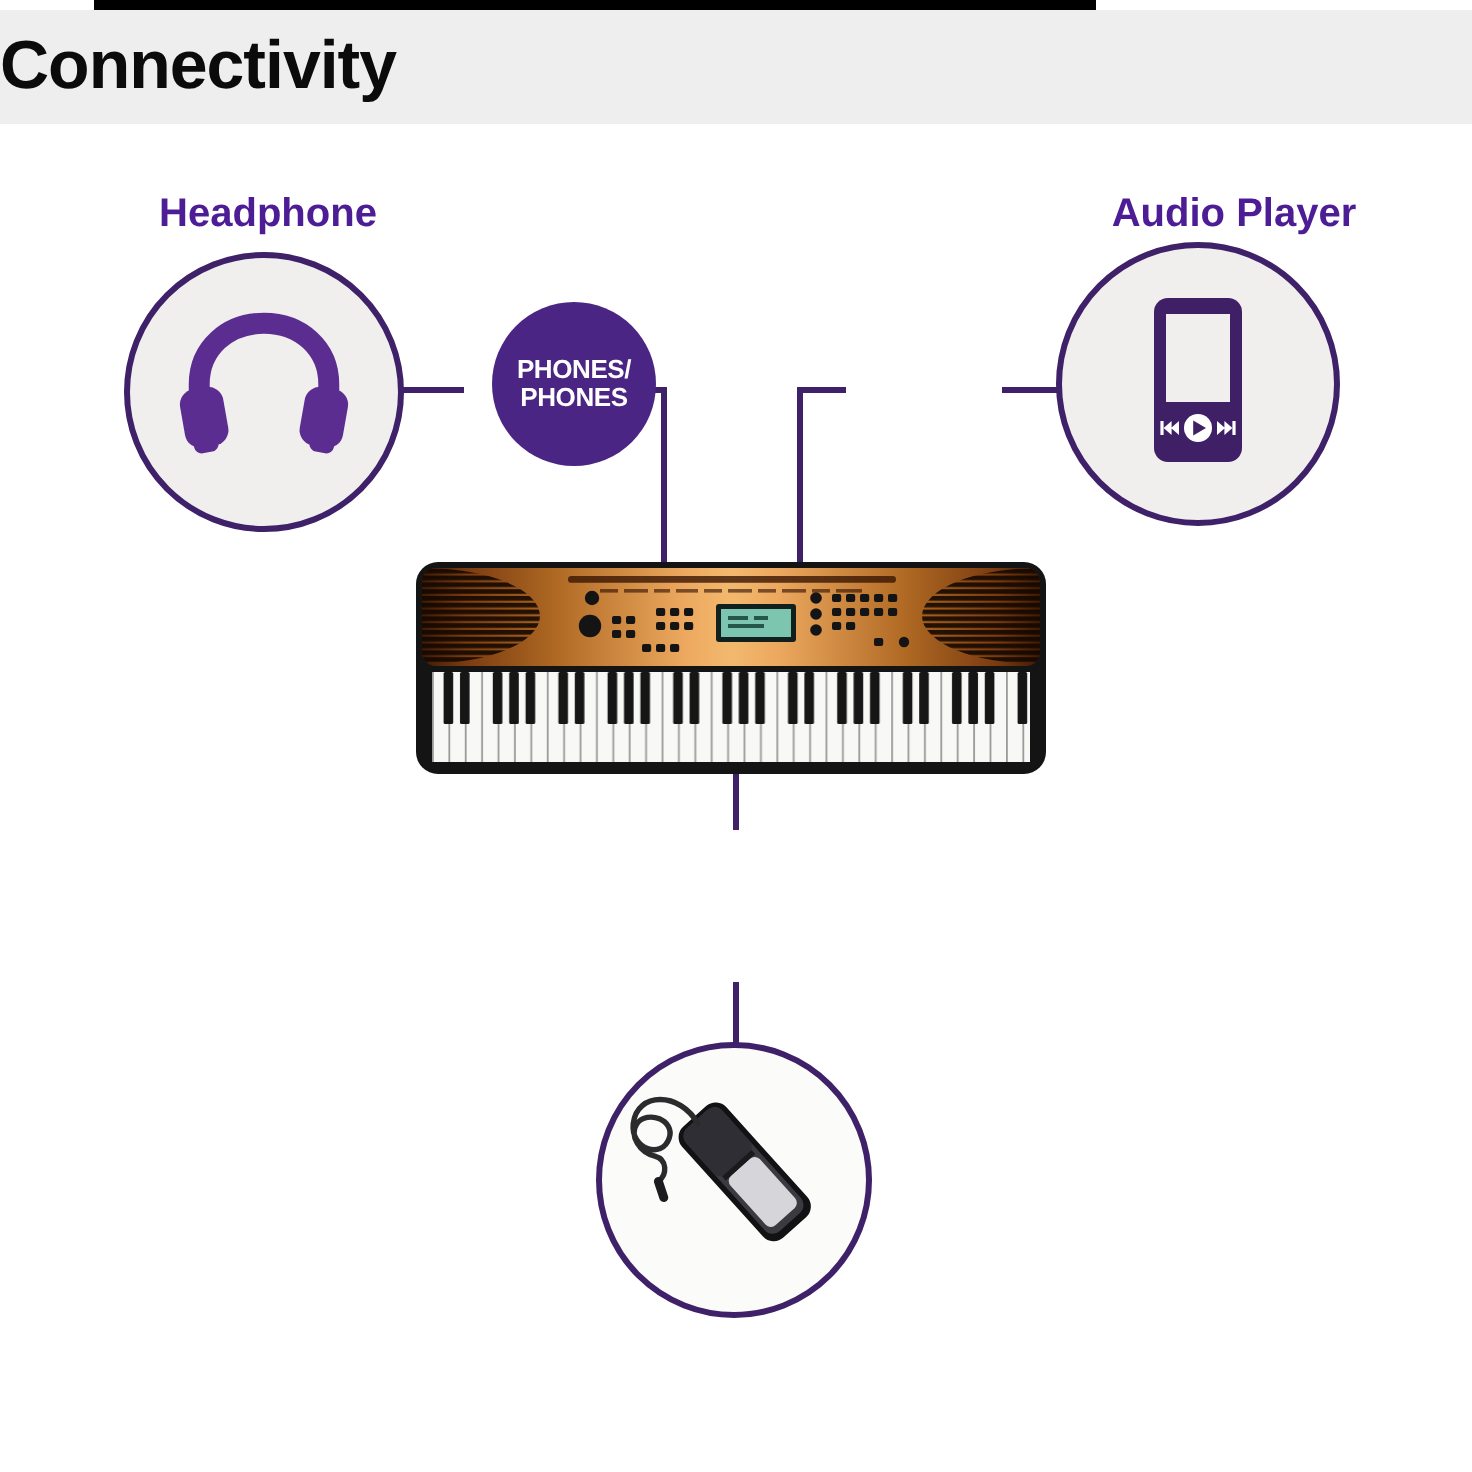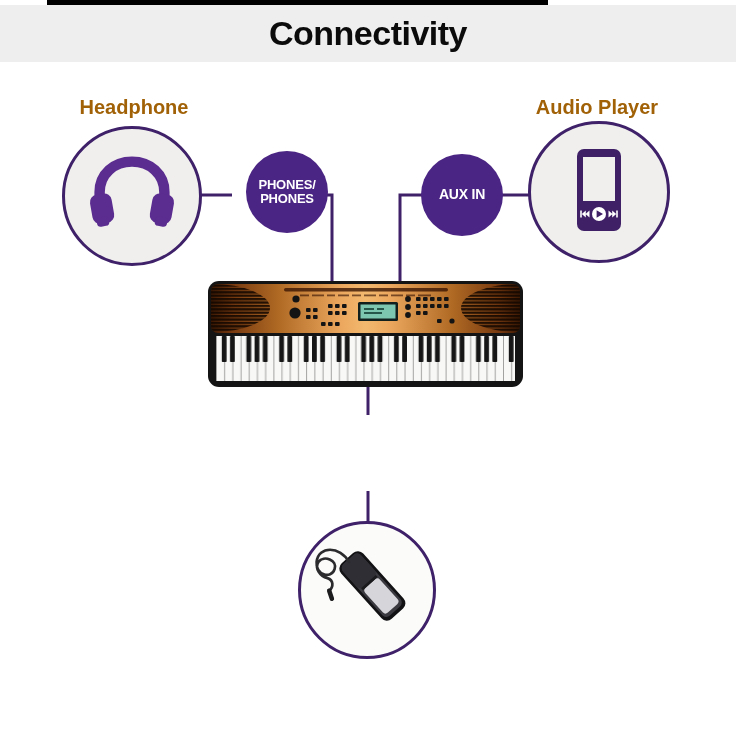--- a/index.html
+++ b/index.html
@@ -3,48 +3,48 @@
 <meta charset="utf-8">
 <style>
   html,body{margin:0;padding:0;background:#fff;}
   .canvas{
     position:relative;width:736px;height:736px;background:#ffffff;overflow:hidden;
     font-family:"Liberation Sans","DejaVu Sans",sans-serif;
   }
   .top-strip{position:absolute;left:47px;top:0;width:501px;height:5px;background:#000;}
   .title-band{
     position:absolute;left:0;top:5px;width:736px;height:57px;background:#eeeeee;
-    display:flex;align-items:center;justify-content:center;
+    display:flex;align-items:center;justify-content:flex-start;
   }
   .title-band h1{
     margin:0;font-size:34px;font-weight:700;color:#0b0b0b;letter-spacing:-0.5px;
   }
   .wires{position:absolute;left:0;top:0;}
   .node-label{
     position:absolute;width:220px;text-align:center;
-    font-size:20px;font-weight:700;color:#a16207;
+    font-size:20px;font-weight:700;color:#4c1d95;
   }
   .device-circle{
     position:absolute;box-sizing:border-box;border:3px solid #3e2169;border-radius:50%;
     background:#f0efed;display:flex;align-items:center;justify-content:center;
   }
   .device-circle.white-fill{background:#fbfbfa;}
   .port-badge{
     position:absolute;box-sizing:border-box;border-radius:50%;background:#4b2583;
     display:flex;flex-direction:column;align-items:center;justify-content:center;
     color:#ffffff;font-weight:700;text-align:center;line-height:1.08;letter-spacing:-0.2px;
   }
   .badge-phones{left:246px;top:151px;width:82px;height:82px;font-size:13px;}
   .badge-aux{left:421px;top:154px;width:82px;height:82px;font-size:14px;}
   .badge-sustain{left:328px;top:413px;width:80px;height:80px;font-size:14.5px;}
   .circle-headphone{left:62px;top:126px;width:140px;height:140px;}
   .circle-audio{left:528px;top:121px;width:142px;height:142px;}
   .circle-pedal{left:298px;top:521px;width:138px;height:138px;}
   .label-headphone{left:24px;top:96px;}
-  .label-audio{left:487px;top:96px;}
+  .label-audio{left:507px;top:96px;}
   .label-pedal{left:258px;top:669px;}
   .keyboard-wrap{position:absolute;left:208px;top:281px;width:315px;height:106px;}
 </style>
 </head>
 <body>
 
 <div class="canvas">
 
   <div class="top-strip"></div>
 
@@ -76,23 +76,20 @@
         </g>
       </svg>
     </span>
   </div>
 
   <div class="port-badge badge-phones">
     <span>PHONES/</span>
     <span>PHONES</span>
   </div>
 
-  <div class="port-badge badge-aux">
-    <span>AUX IN</span>
-  </div>
 
   <div class="node-label label-audio">Audio Player</div>
   <div class="device-circle circle-audio">
     <span>
       <svg width="46" height="84" viewBox="0 0 46 84">
         <rect x="1" y="1" width="44" height="82" rx="7" fill="#3f2066"></rect>
         <rect x="7" y="9" width="32" height="44" fill="#f0efed"></rect>
         <g fill="#ffffff">
           <path d="M13.5 62.5 L9.5 66 L13.5 69.5 Z M9.8 62.5 L5.8 66 L9.8 69.5 Z"></path>
           <rect x="4.2" y="62.5" width="1.6" height="7"></rect>

